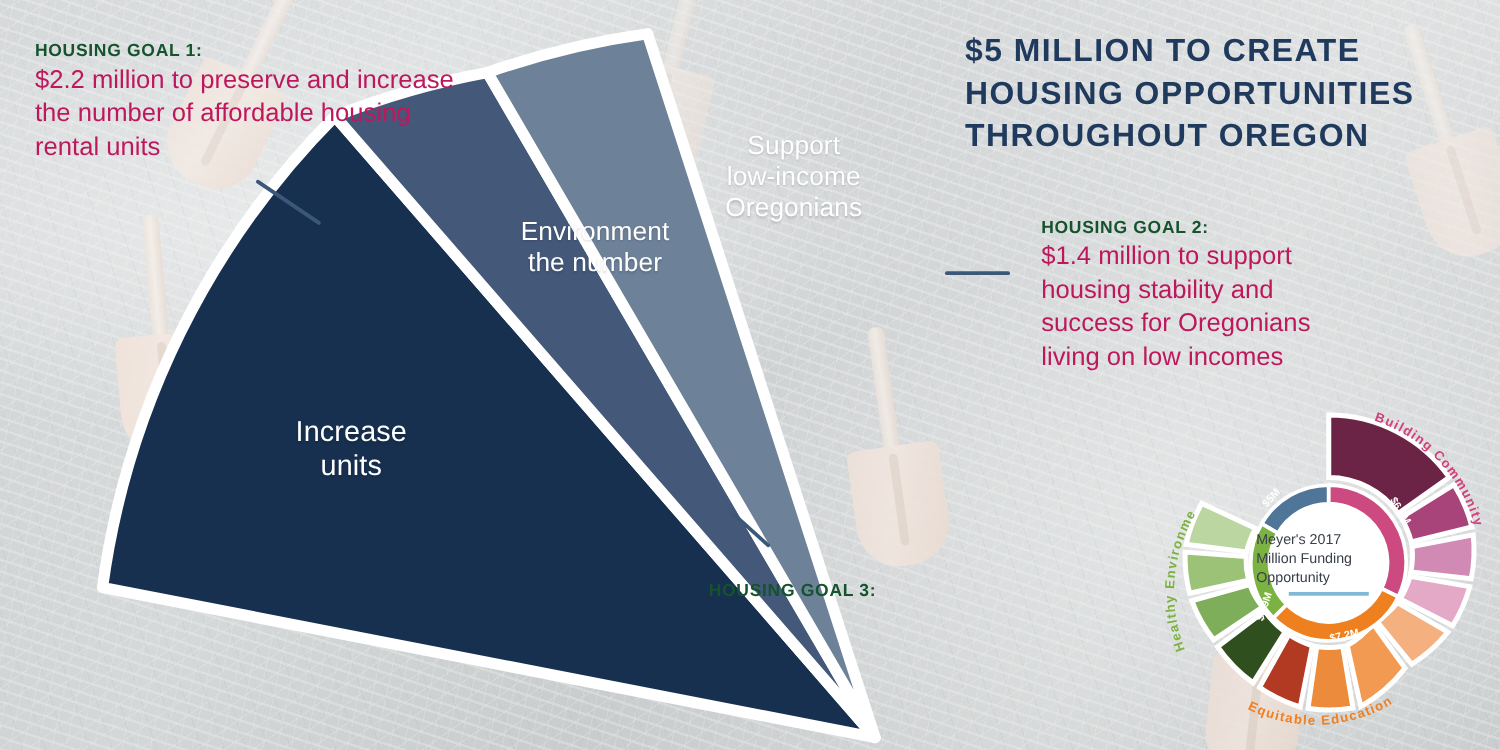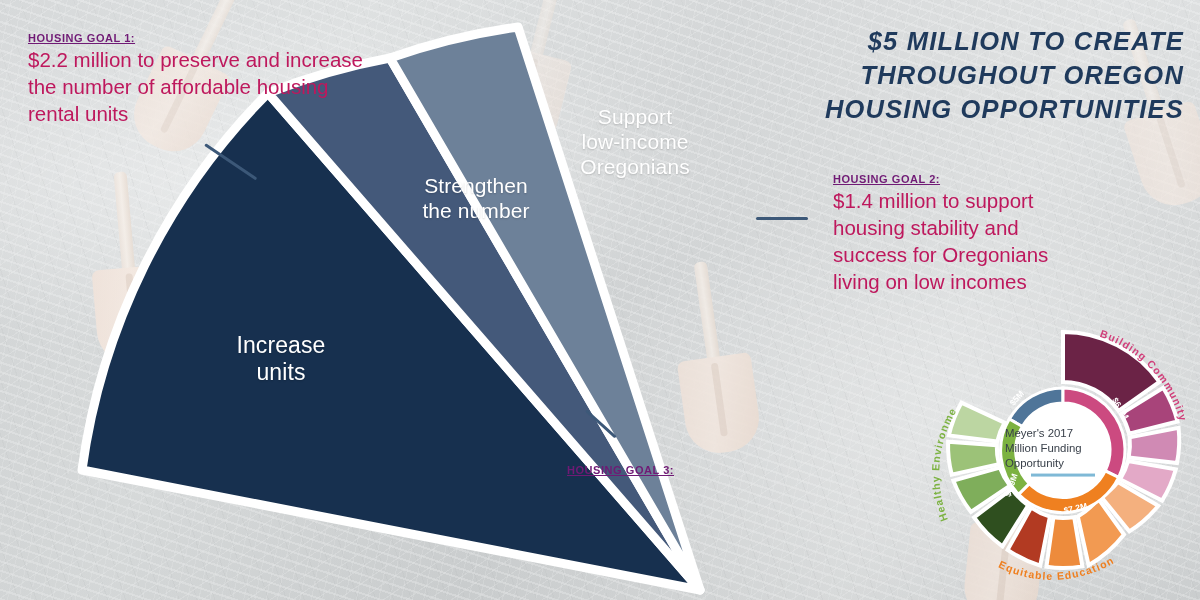--- a/index.html
+++ b/index.html
@@ -71,27 +71,26 @@
     text-shadow:0 1px 2px rgba(0,0,0,.18);
     pointer-events:none;
   }
   #lab-increase{ left:196px; top:332px; width:170px; font-size:23px; }
   #lab-strengthen{ left:388px; top:174px; width:176px; font-size:21px; }
   #lab-support{  left:544px; top:105px; width:182px; font-size:21px; }
 
   
   .callout{position:absolute;}
   .callout .kicker{
-    color:#701a75;
-    font-size:11px;
+    color:#14532d;
+    font-size:14px;
     font-weight:700;
     letter-spacing:.55px;
     margin-bottom:2px;
     text-transform:uppercase;
-    text-decoration:underline;
   }
   .callout .body{
     color:#be185d;
     font-size:20.5px;
     line-height:1.32;
     font-weight:400;
   }
   #callout1{left:28px;  top:32px;  width:350px;}
   #callout2{left:833px; top:173px; width:265px;}
   #callout3{left:567px; top:464px; width:330px;}
@@ -102,28 +101,27 @@
     background:#3c5878;
     border-radius:2px;
   }
   #leader1{left:205px; top:143px; width:62px; transform:rotate(34deg); transform-origin:left center;}
   #leader2{left:756px; top:217px; width:52px;}
   #leader3{left:586px; top:409px; width:40px; transform:rotate(42deg); transform-origin:left center;}
 
   
   #title{
     position:absolute; left:772px; top:24px; width:412px;
-    text-align:right;
+    text-align:left;
     color:#1f3a5c;
     font-size:25.5px;
     font-weight:700;
     letter-spacing:1.2px;
     line-height:1.34;
     text-transform:uppercase;
-    font-style:italic;
   }
 
   
   #donut{position:absolute; left:930px; top:312px; width:266px; height:278px;}
   #donut svg{position:absolute; left:0; top:0;}
   .center-txt{
     position:absolute;
     left:50%; top:50%;
     transform:translate(-50%,-50%);
     width:116px;
@@ -191,33 +189,33 @@
                A 660 660 0 0 0 390 58
                Z"></path>
     </g>
   </svg>
 
   <div class="seg-label" id="lab-increase">
     <div>Increase</div>
     <div>units</div>
   </div>
   <div class="seg-label" id="lab-strengthen">
-    <div>Strengthen</div>
+    <div>Environment</div>
     <div>the number</div>
   </div>
   <div class="seg-label" id="lab-support">
     <div>Support</div>
     <div>low-income</div>
     <div>Oregonians</div>
   </div>
 
   <div id="title">
     <div>$5 Million to Create</div>
+    <div>Housing Opportunities</div>
     <div>Throughout Oregon</div>
-    <div>Housing Opportunities</div>
   </div>
 
   <div class="leader" id="leader1"></div>
   <div class="callout" id="callout1">
     <div class="kicker">Housing Goal 1:</div>
     <div class="body">$2.2 million to preserve and increase the number of affordable housing rental units</div>
   </div>
 
   <div class="leader" id="leader2"></div>
   <div class="callout" id="callout2">

